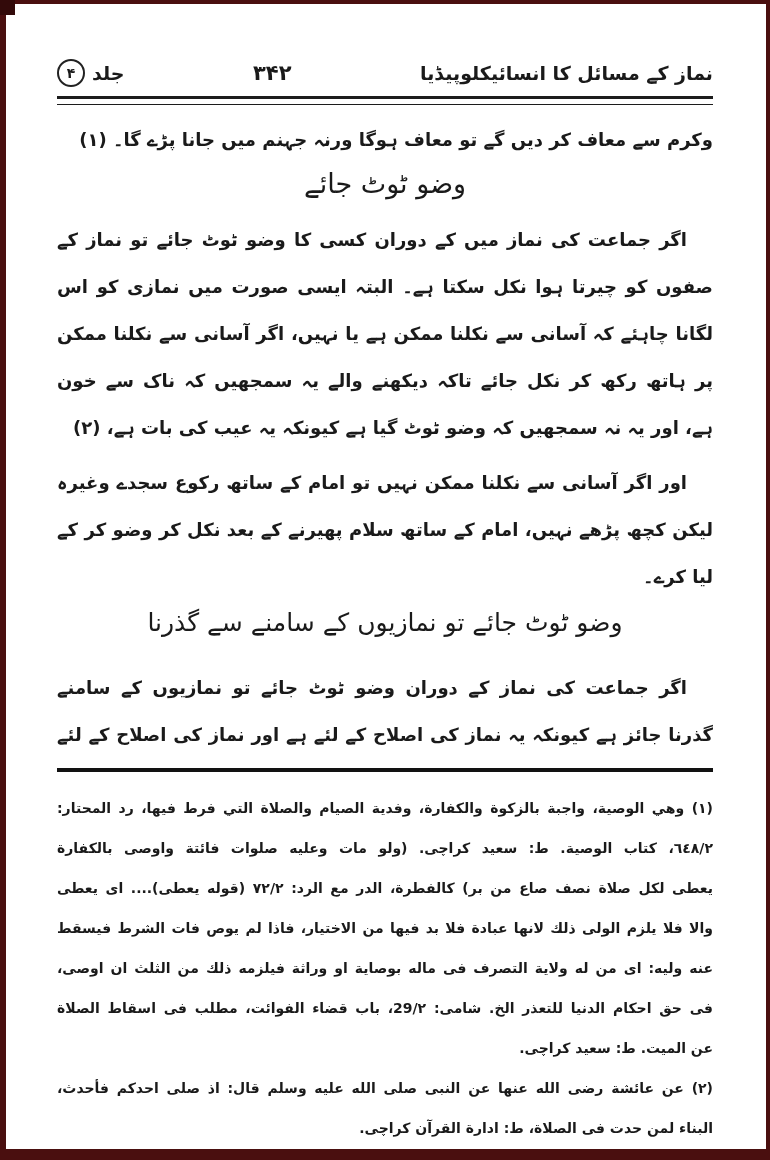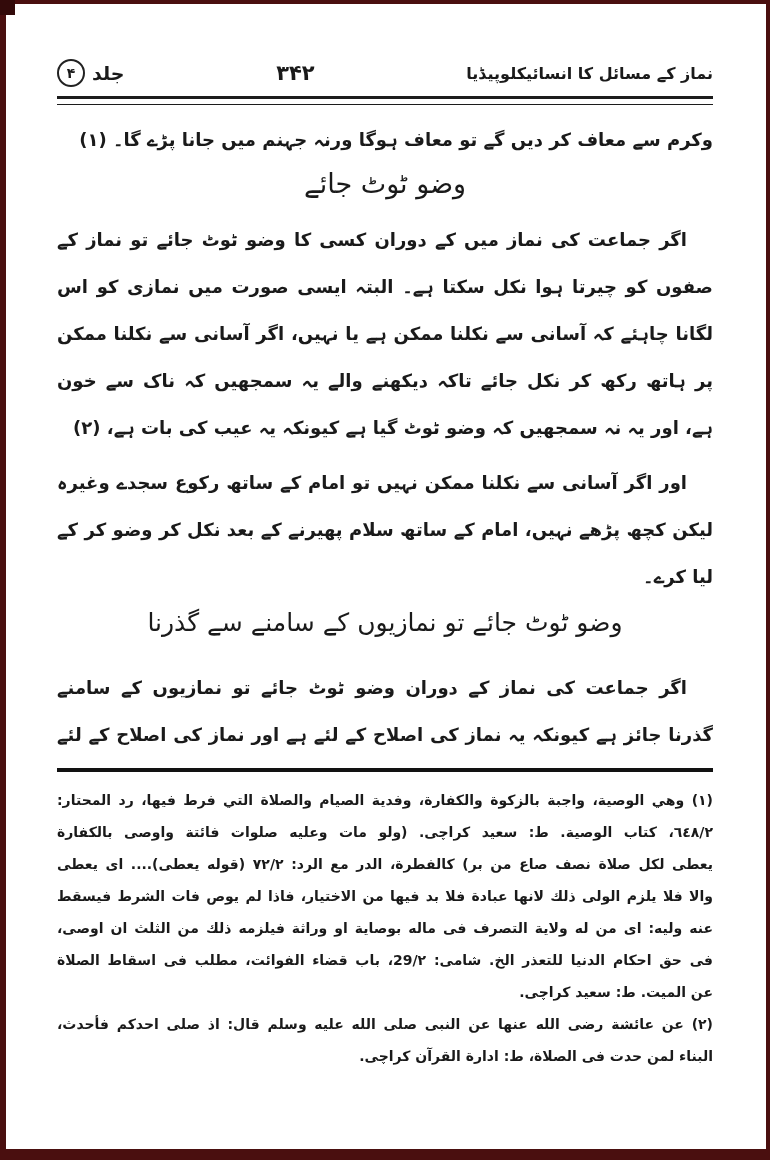--- a/index.html
+++ b/index.html
@@ -17,21 +17,21 @@
   .corner-tl{left:0;top:0;width:15px;height:15px;background:#330a0a;}
 
   .content{position:absolute;left:57px;width:656px;top:0;direction:rtl;}
 
   
   .header{
     position:absolute;top:54px;left:0;right:0;height:38px;
     display:flex;justify-content:space-between;align-items:center;
     direction:rtl;font-weight:bold;
   }
-  .h-title{font-size:16px;}
+  .h-title{font-size:19px;}
   .h-num{font-size:21px;letter-spacing:2px;}
   .h-vol{font-size:19px;display:inline-flex;align-items:center;}
   .circle{
     display:inline-flex;align-items:center;justify-content:center;
     width:24px;height:24px;border:2px solid #222;border-radius:50%;
     font-size:14px;margin-inline-start:7px;
   }
   .rule{position:absolute;top:96px;left:0;right:0;height:5px;
     border-top:3px solid #1c1c1c;border-bottom:1px solid #1c1c1c;}
 
@@ -53,21 +53,21 @@
   .p1{position:absolute;top:216px;left:0;right:0;}
   .p2{position:absolute;top:459px;left:0;right:0;}
   .p3{position:absolute;top:664px;left:0;right:0;}
 
   
   .sep{position:absolute;top:768px;left:0;right:0;border-top:4px solid #121212;}
   .footnotes{position:absolute;top:784px;left:0;right:0;}
   .fline{
     font-size:14px;font-weight:bold;line-height:32px;height:32px;
     overflow:hidden;direction:rtl;
-    text-align:justify;text-align-last:justify;
+    text-align:justify;text-align-last:justify;margin-top:8px;
   }
   .fline.last{text-align:right;text-align-last:right;}
 
   .courtesy{
     position:absolute;top:1125px;left:62px;direction:ltr;
     font-size:14px;color:#2222bb;margin-top:45px;
   }
 </style>
 </head>
 <body>

